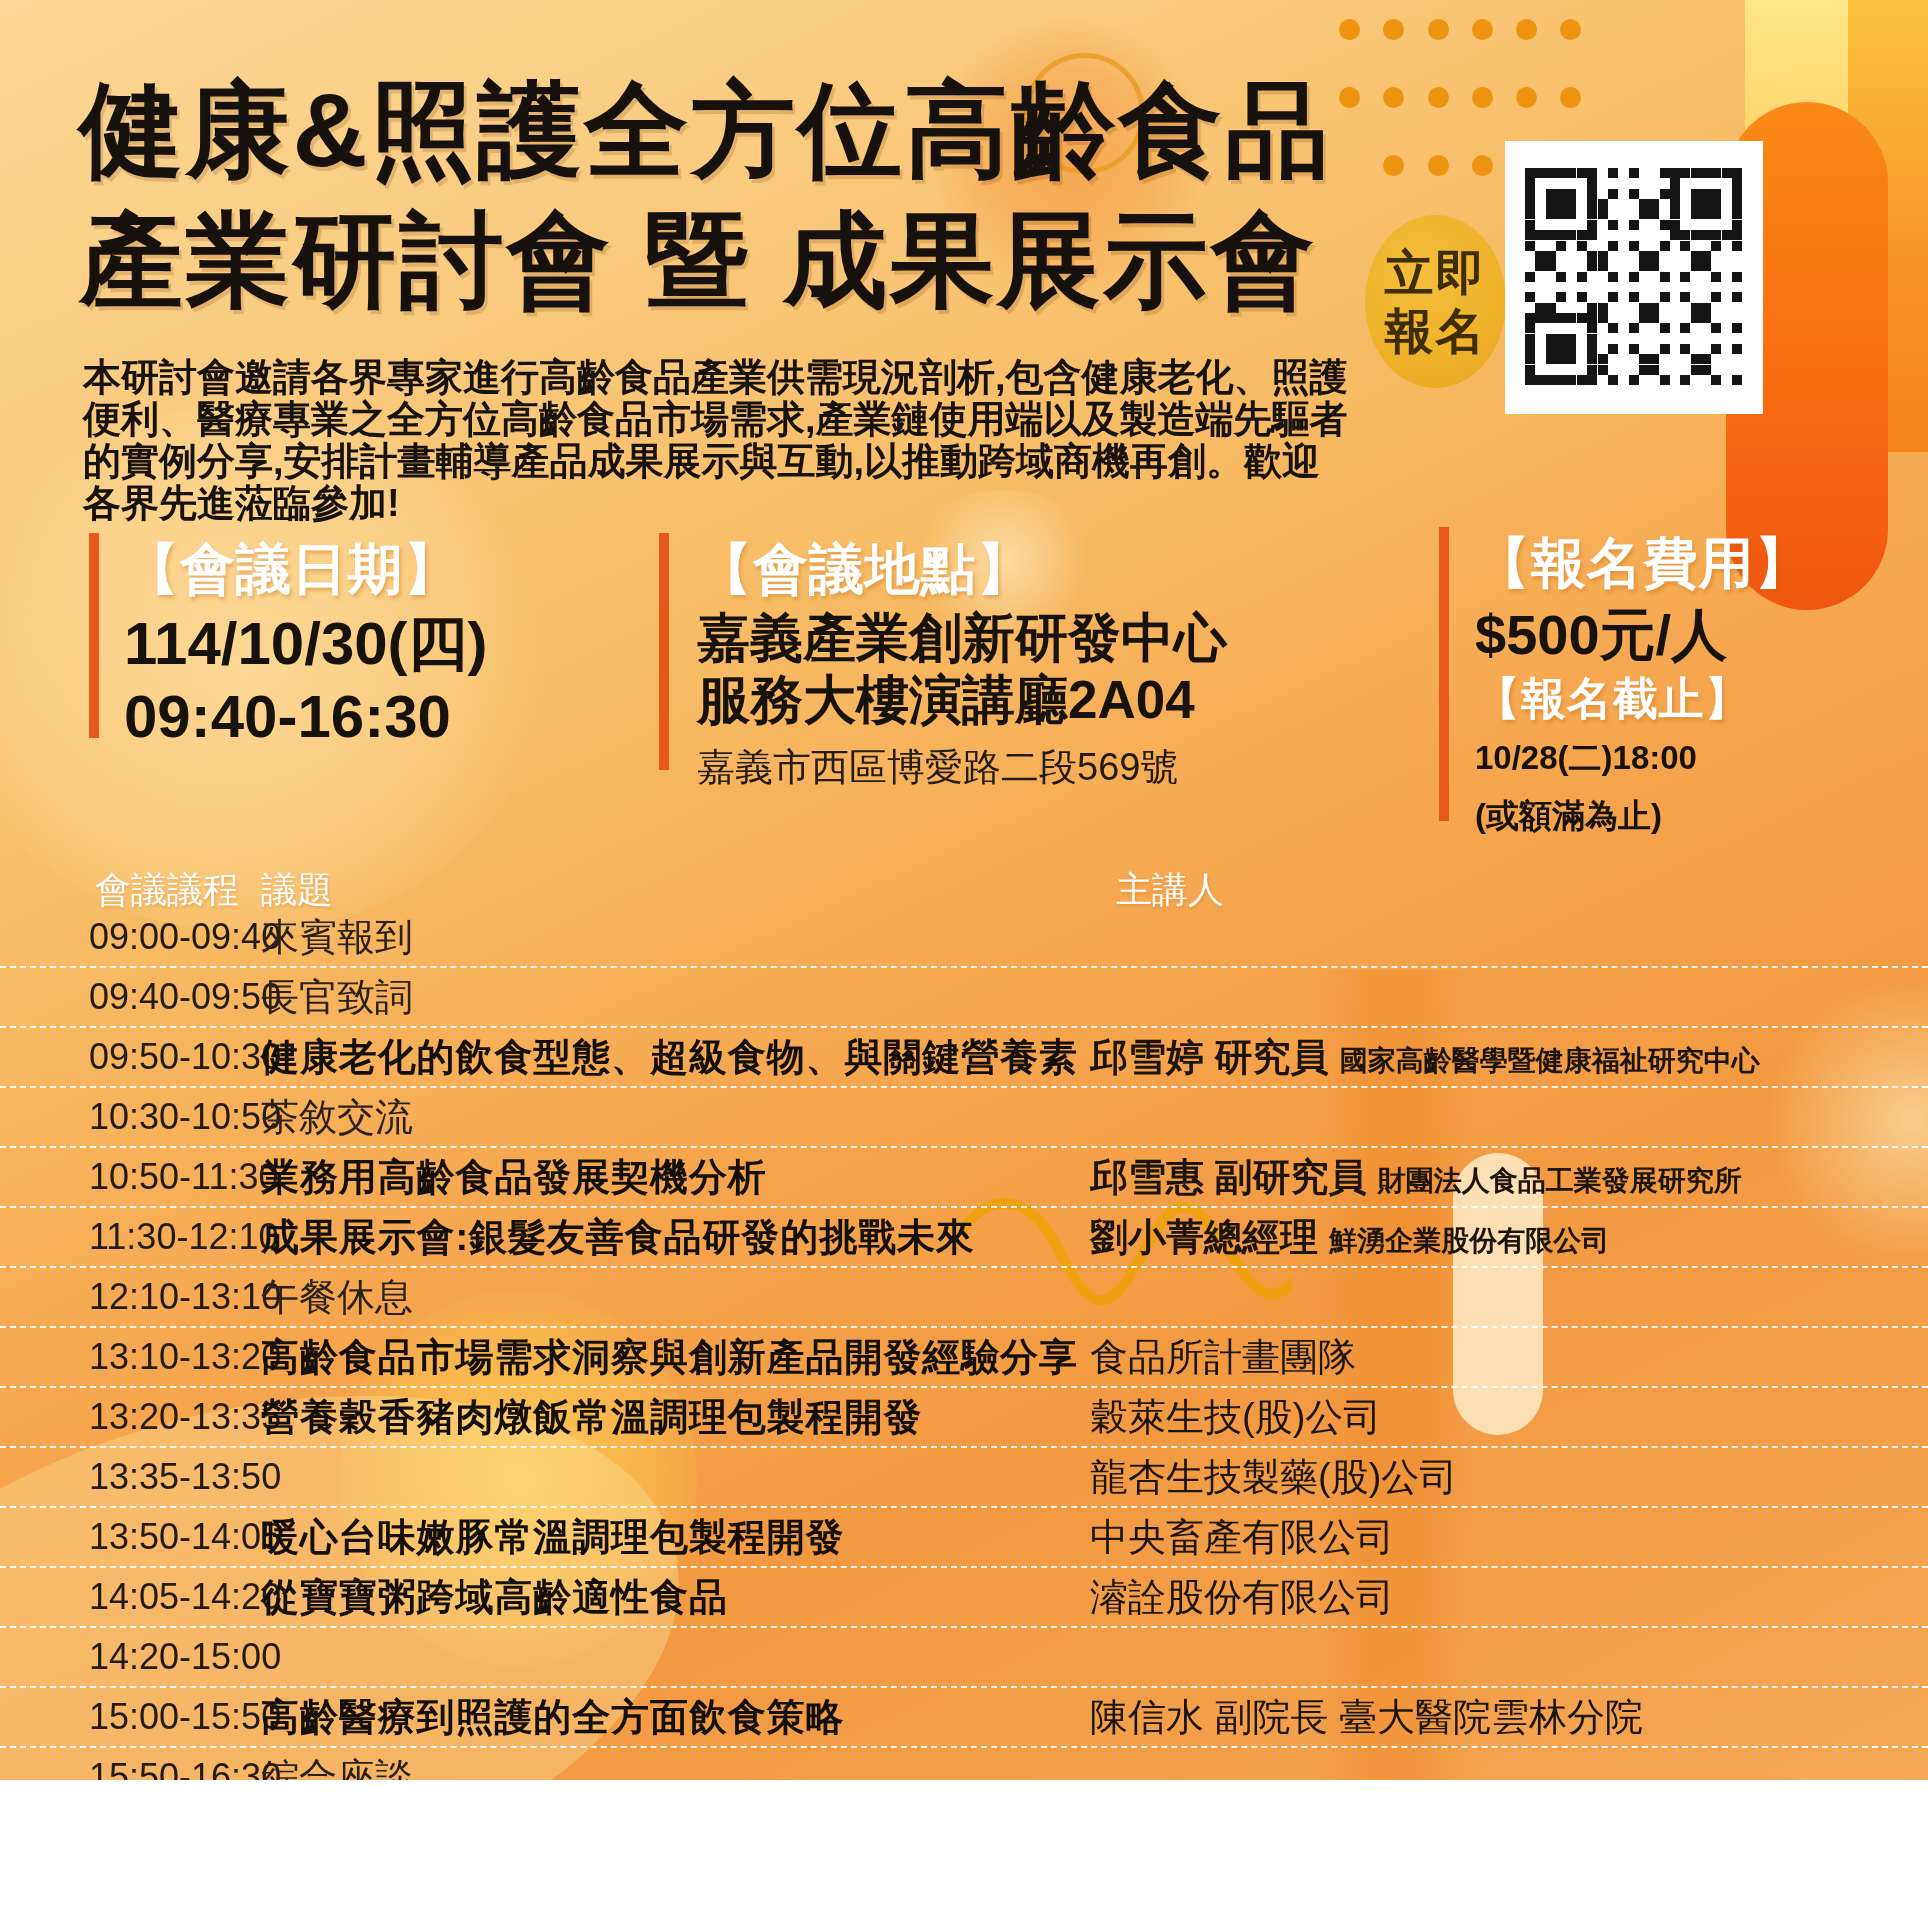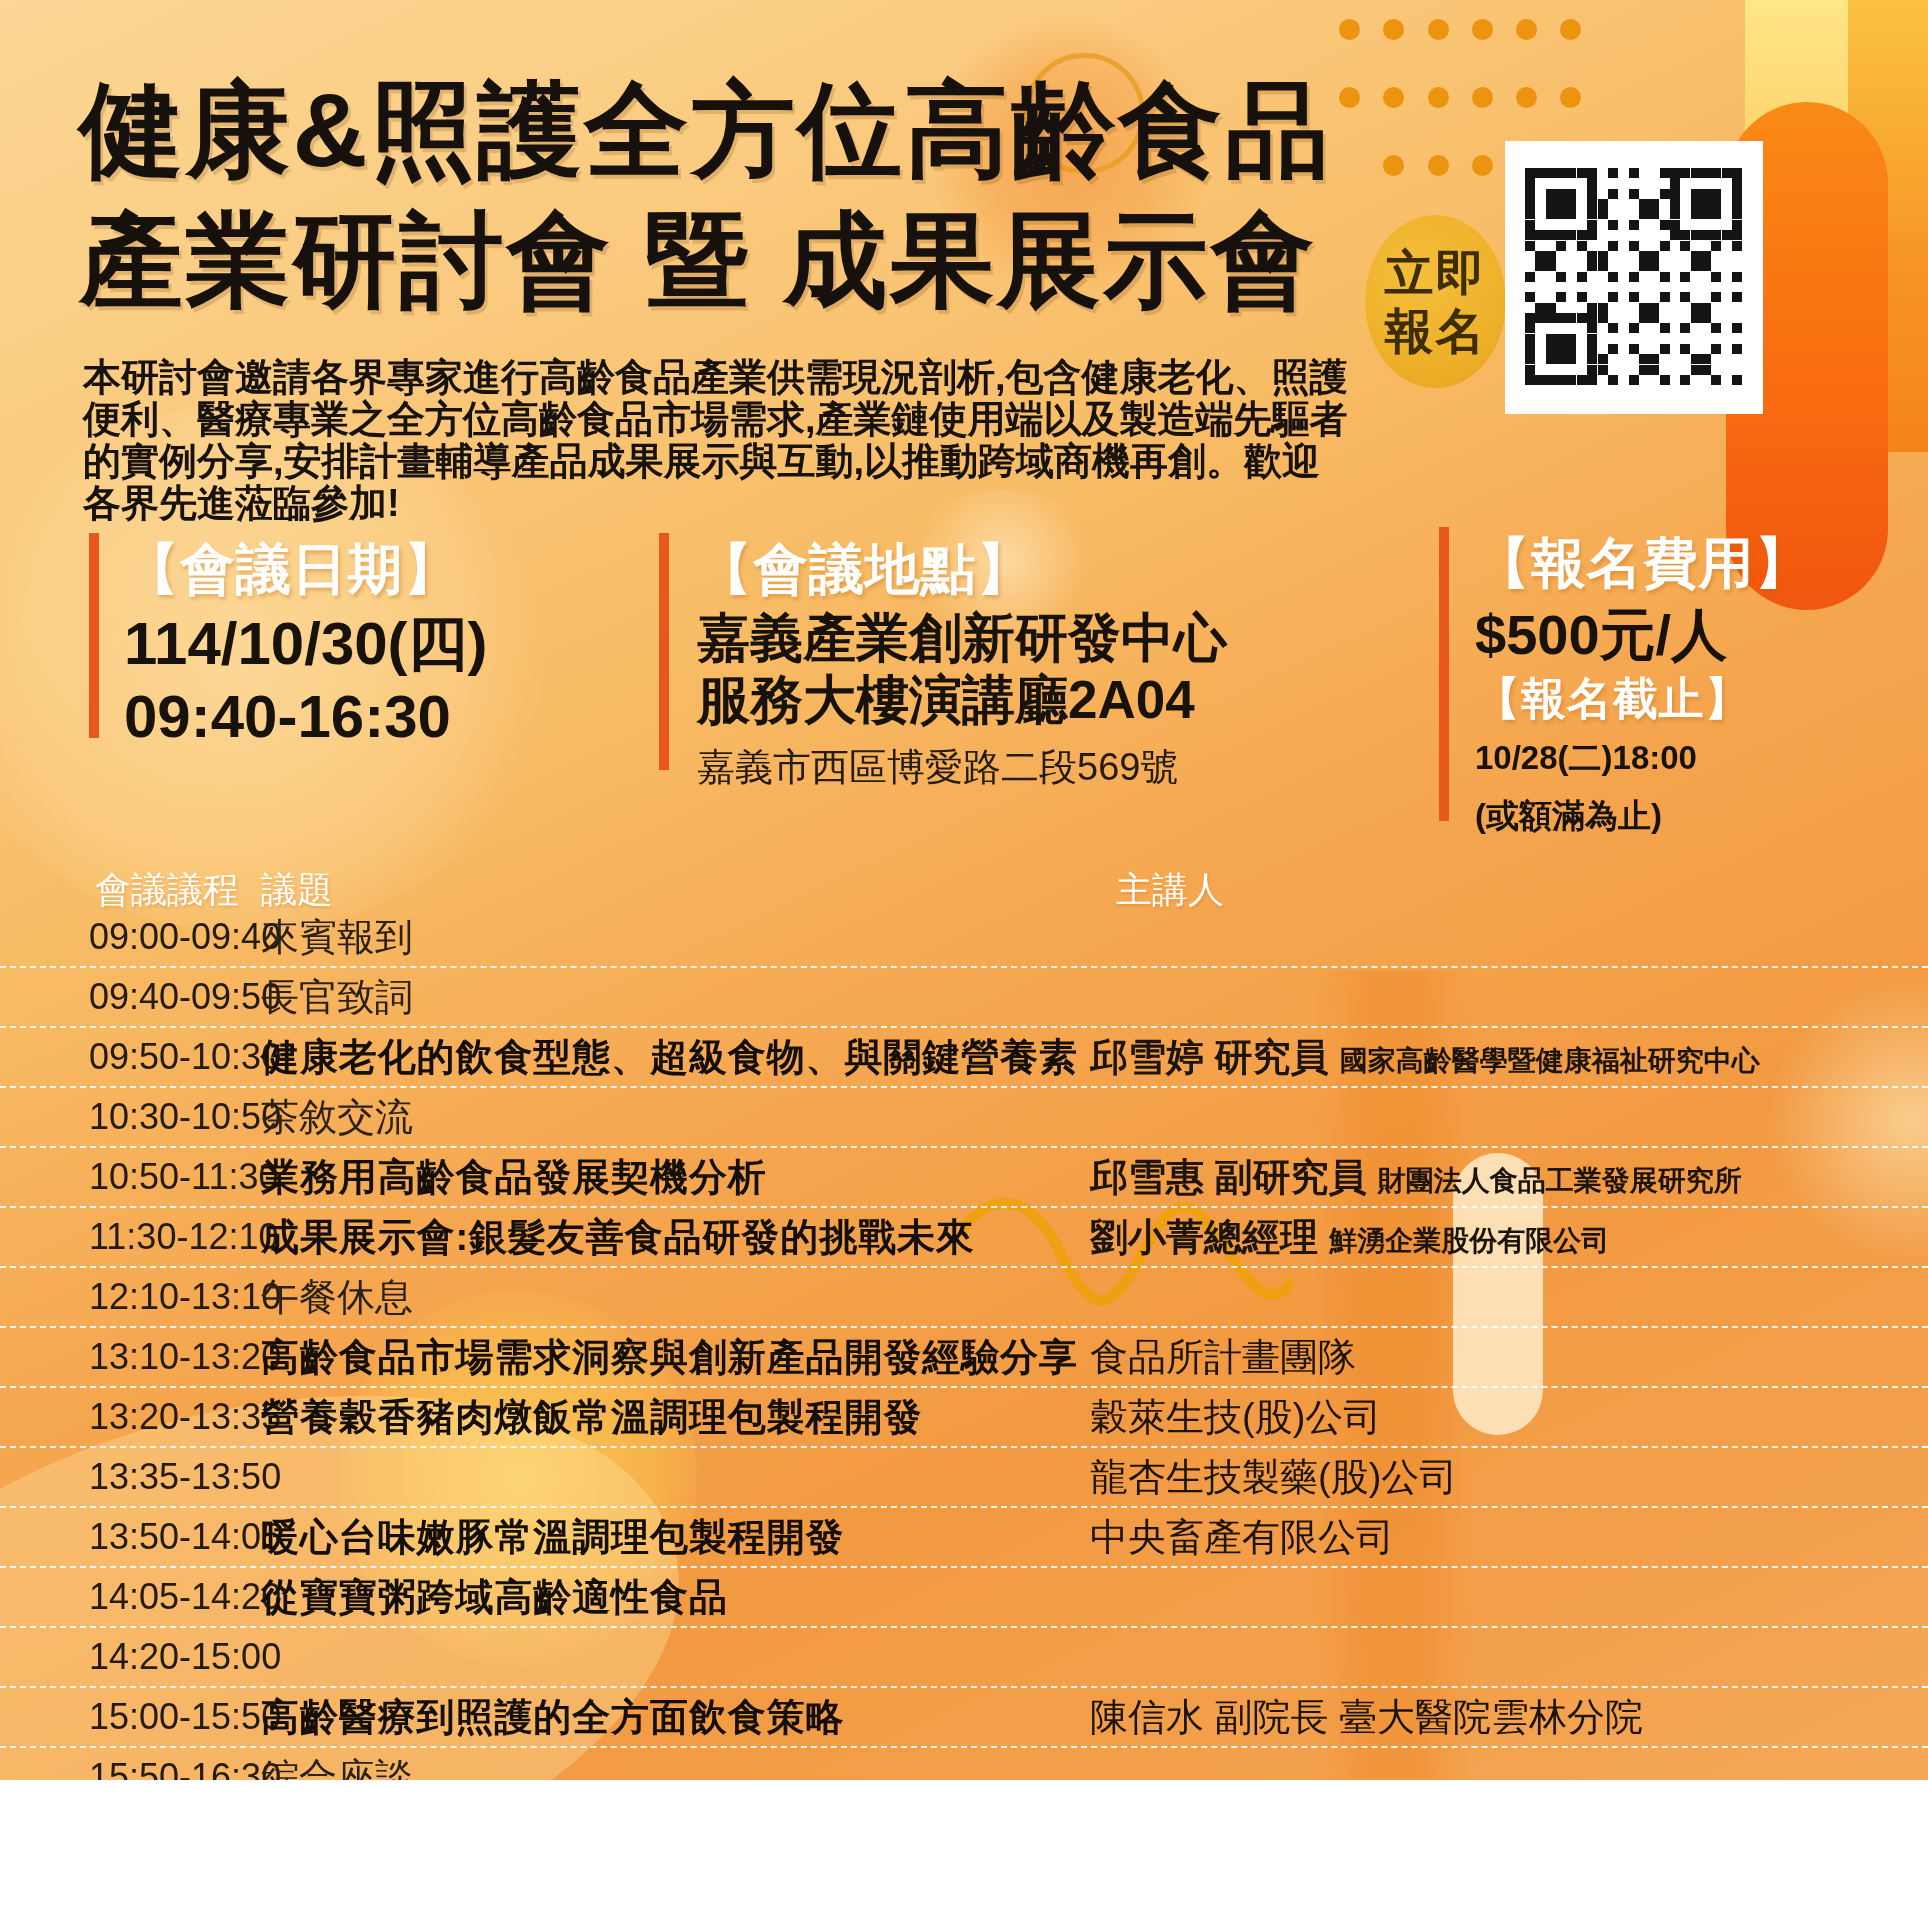--- a/index.html
+++ b/index.html
@@ -422,20 +422,21 @@
         <span class="cell-spk"><span class="spk-name">龍杏生技製藥(股)公司</span><span class="spk-affil"></span></span>
       </div>
       <div class="agenda-row">
         <span class="cell-time">13:50-14:05</span>
         <span class="cell-topic bold">暖心台味嫩豚常溫調理包製程開發</span>
         <span class="cell-spk"><span class="spk-name">中央畜產有限公司</span><span class="spk-affil"></span></span>
       </div>
       <div class="agenda-row">
         <span class="cell-time">14:05-14:20</span>
         <span class="cell-topic bold">從寶寶粥跨域高齡適性食品</span>
+        <span class="cell-spk"><span class="spk-name">濬詮股份有限公司</span><span class="spk-affil"></span></span>
       </div>
       <div class="agenda-row">
         <span class="cell-time">14:20-15:00</span>
         <span class="cell-spk"><span class="spk-name"></span><span class="spk-affil"></span></span>
       </div>
       <div class="agenda-row">
         <span class="cell-time">15:00-15:50</span>
         <span class="cell-topic bold">高齡醫療到照護的全方面飲食策略</span>
         <span class="cell-spk"><span class="spk-name">陳信水 副院長 臺大醫院雲林分院</span><span class="spk-affil"></span></span>
       </div>

